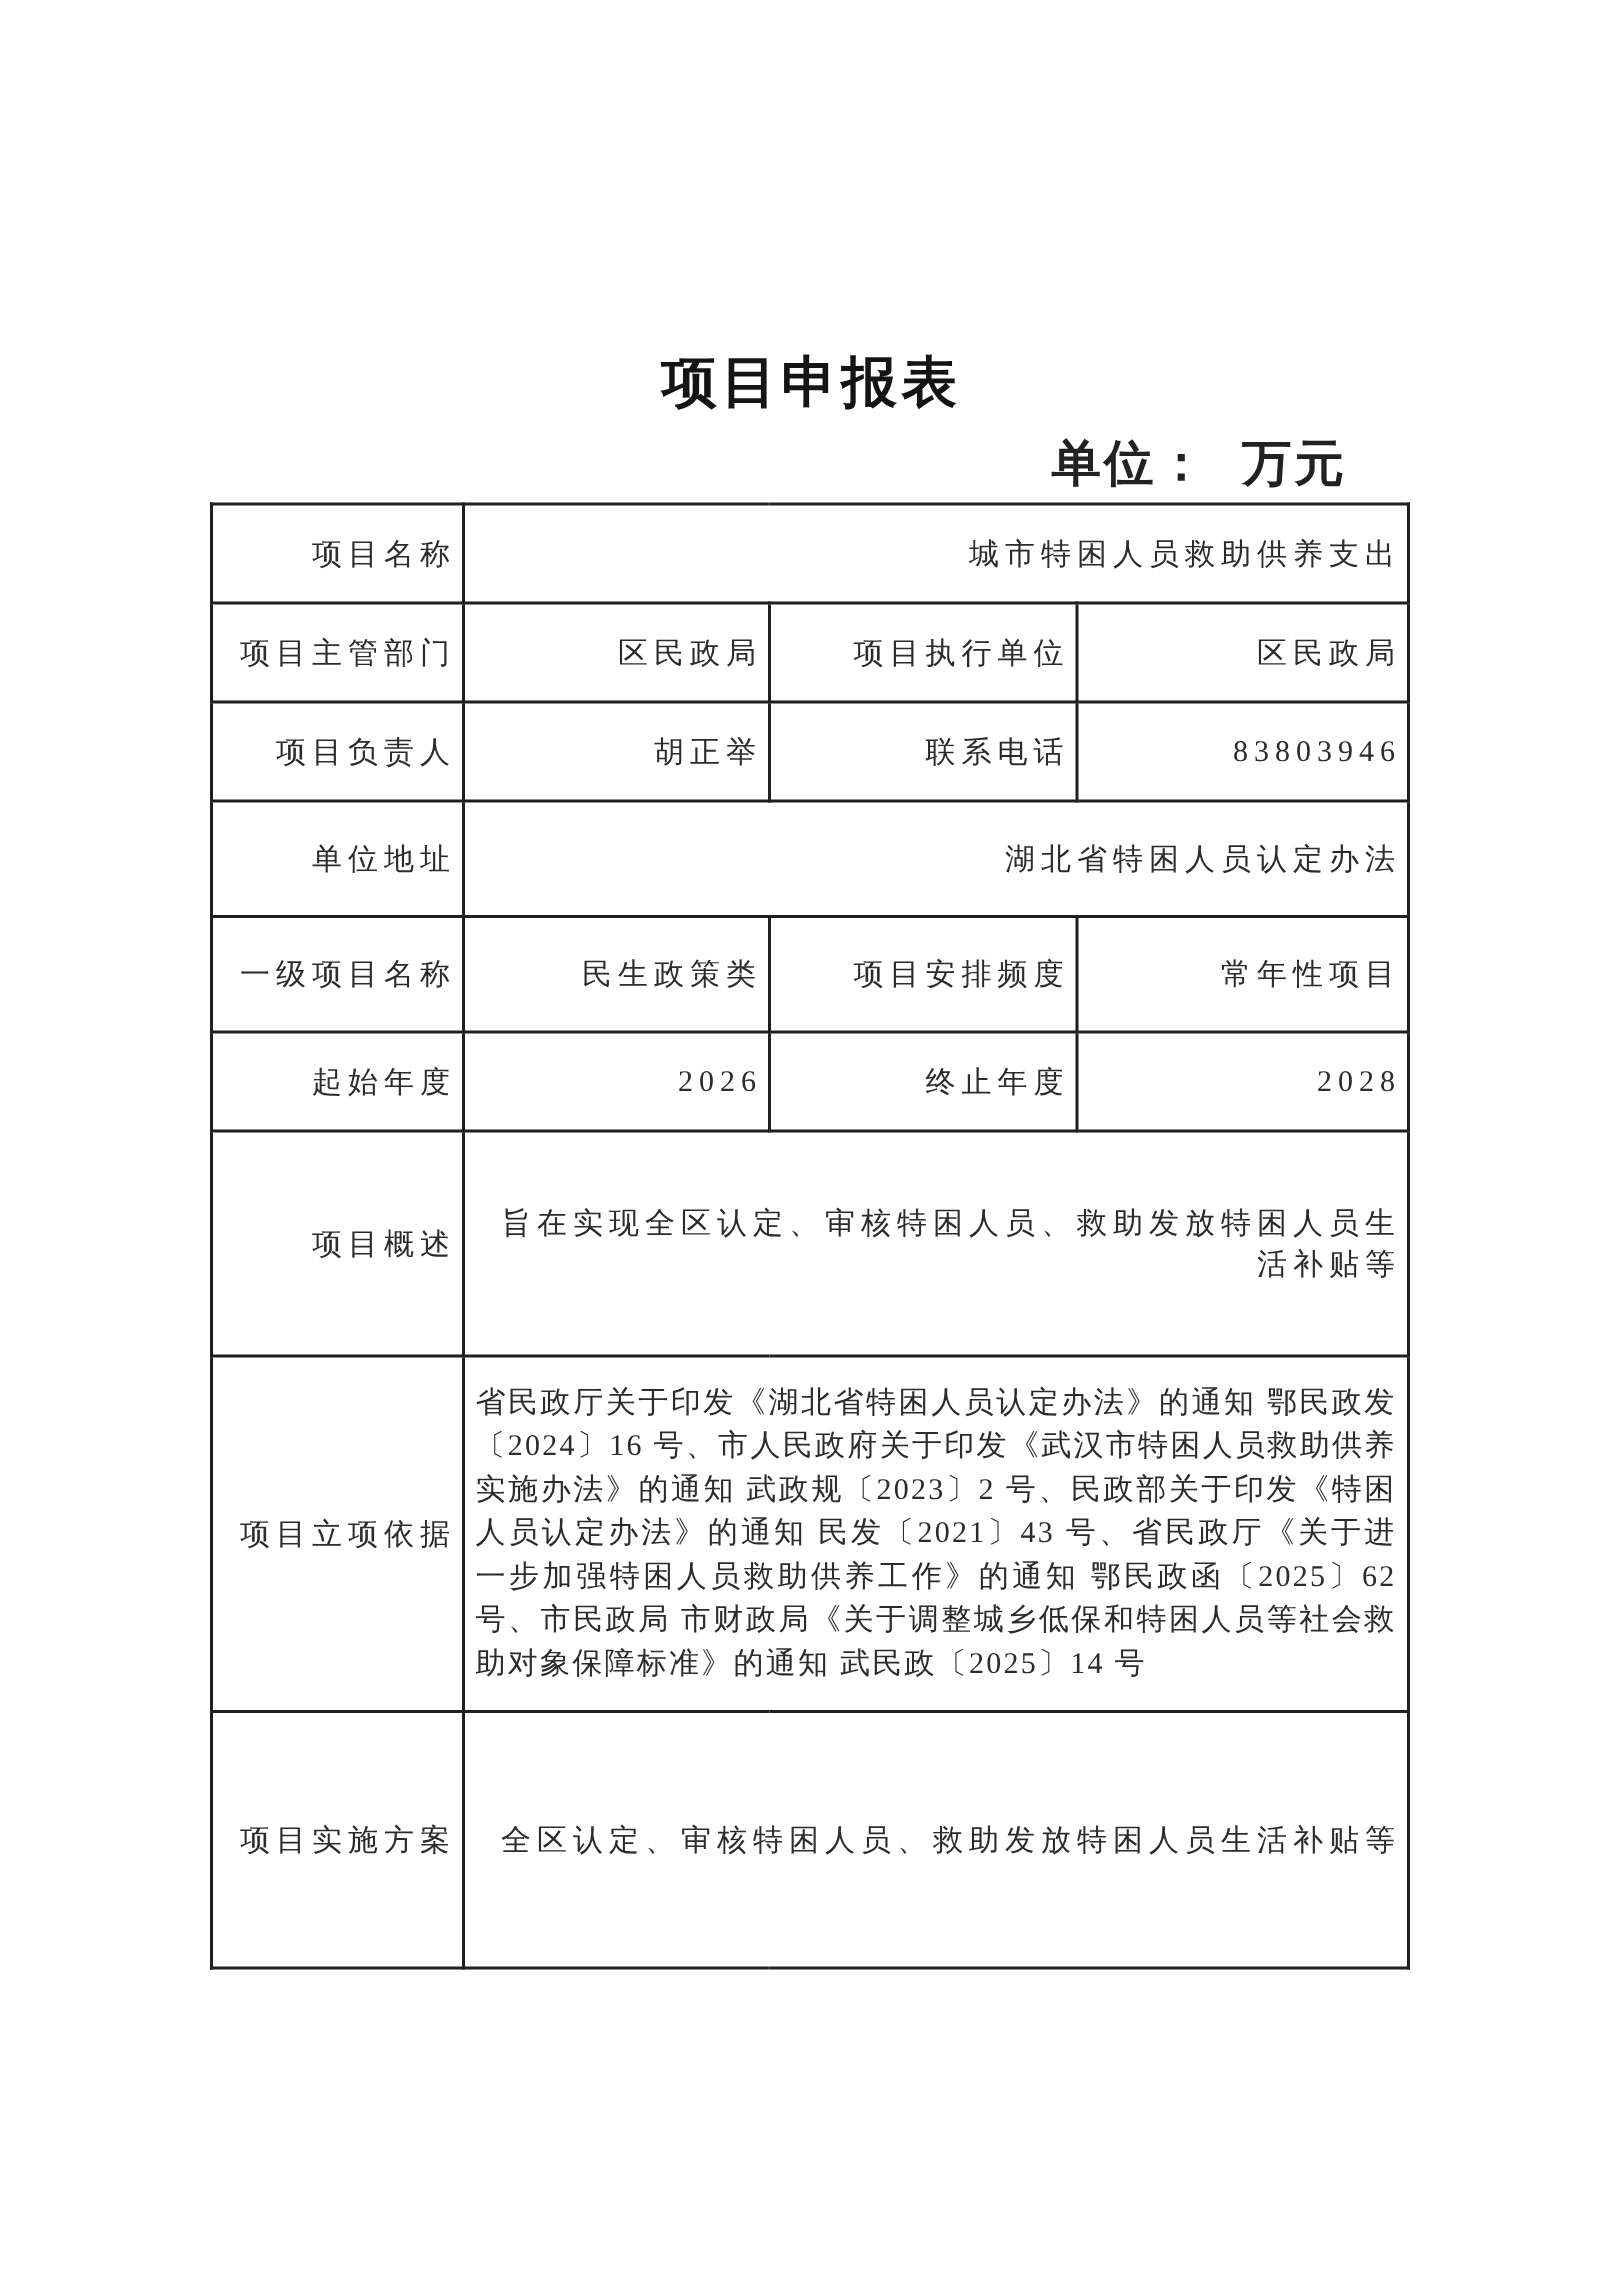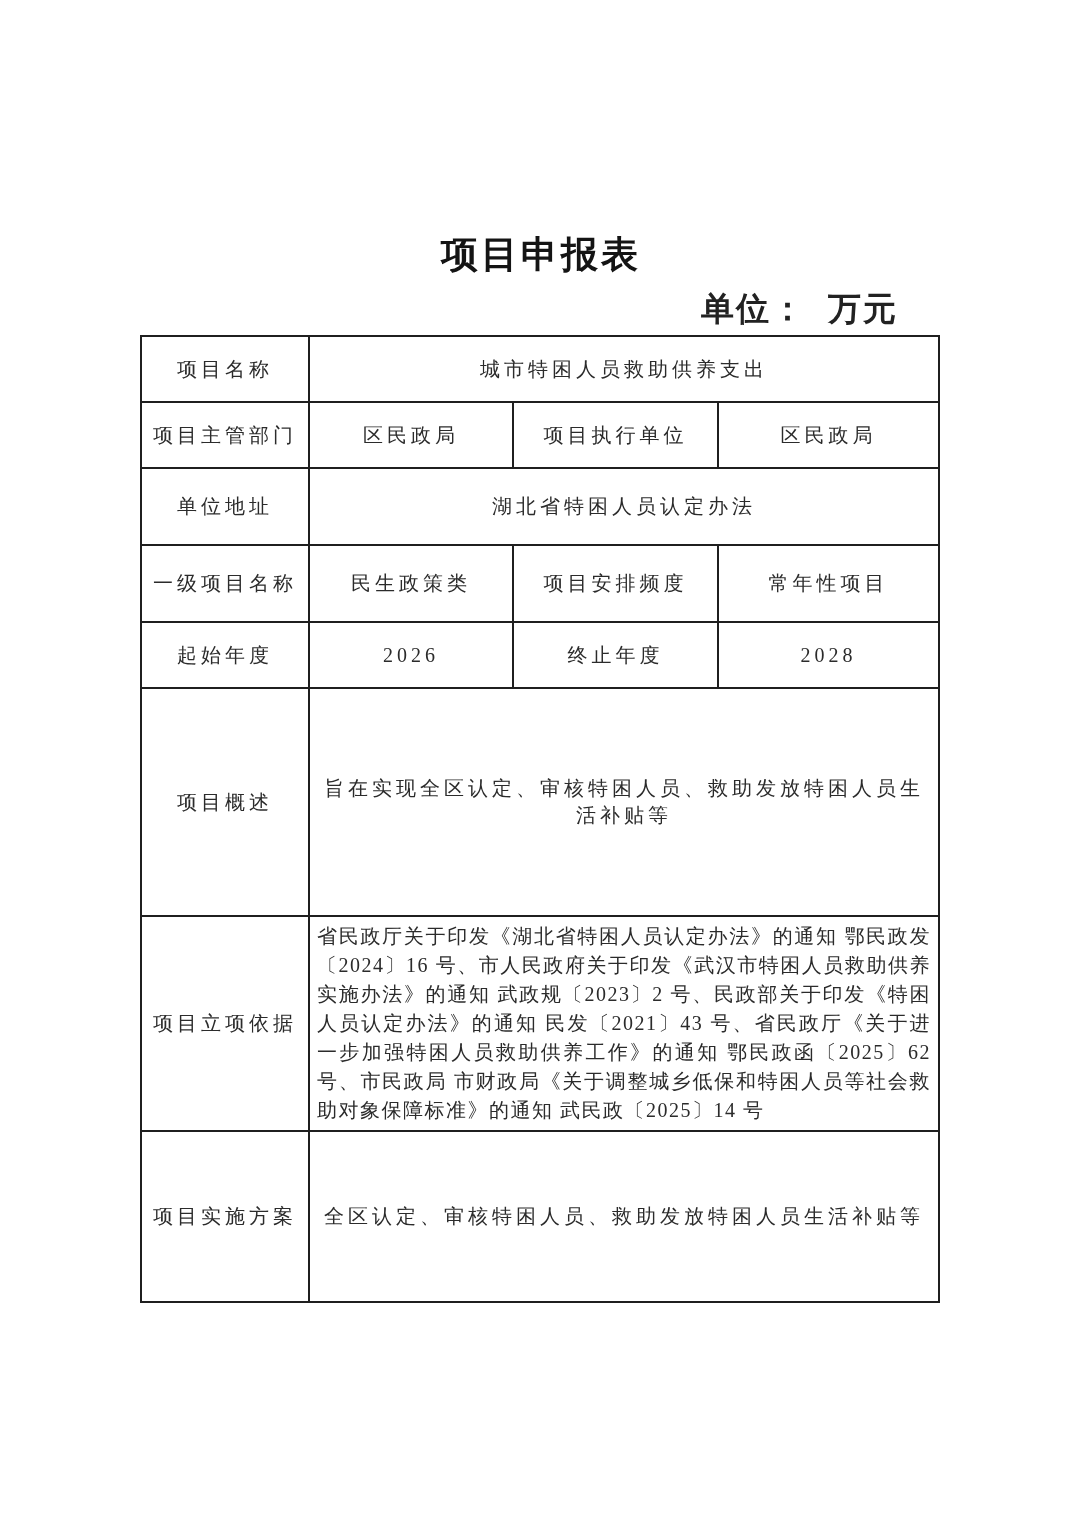--- a/index.html
+++ b/index.html
@@ -42,38 +42,38 @@
   table.app-table {
     position: absolute;
     top: 335px;
     left: 140px;
     width: 798px;
     border-collapse: collapse;
     table-layout: fixed;
   }
   .app-table td {
     border: 2px solid #1f1f1f;
-    text-align: center;
+    text-align: right;
     vertical-align: middle;
     font-size: 20px;
     letter-spacing: 4px;
     color: #2b2b2b;
     padding: 2px 4px;
     overflow: hidden;
   }
   .app-table td.para {
     text-align: justify;
     letter-spacing: 1.5px;
     line-height: 29px;
-    padding: 5px 7px;
+    padding: 16px 7px;
     vertical-align: middle;
   }
   tr.rh-s  { height: 66px; }
   tr.rh-s2 { height: 77px; }
-  tr.rh-xl { height: 228px; }
+  tr.rh-xl { height: 150px; }
   tr.rh-l  { height: 206px; }
   tr.rh-m  { height: 171px; }
 </style>
 </head>
 <body>
 
 <h1 class="doc-title">项目申报表</h1>
 
 <div class="unit-line">
   <span>单位：</span><span class="unit-value">万元</span>
@@ -89,20 +89,26 @@
   <tbody>
     <tr class="rh-s">
       <td>项目名称</td>
       <td colspan="3">城市特困人员救助供养支出</td>
     </tr>
     <tr class="rh-s">
       <td>项目主管部门</td>
       <td>区民政局</td>
       <td>项目执行单位</td>
       <td>区民政局</td>
+    </tr>
+    <tr class="rh-s">
+      <td>项目负责人</td>
+      <td>胡正举</td>
+      <td>联系电话</td>
+      <td>83803946</td>
     </tr>
     <tr class="rh-s2">
       <td>单位地址</td>
       <td colspan="3">湖北省特困人员认定办法</td>
     </tr>
     <tr class="rh-s2">
       <td>一级项目名称</td>
       <td>民生政策类</td>
       <td>项目安排频度</td>
       <td>常年性项目</td>

